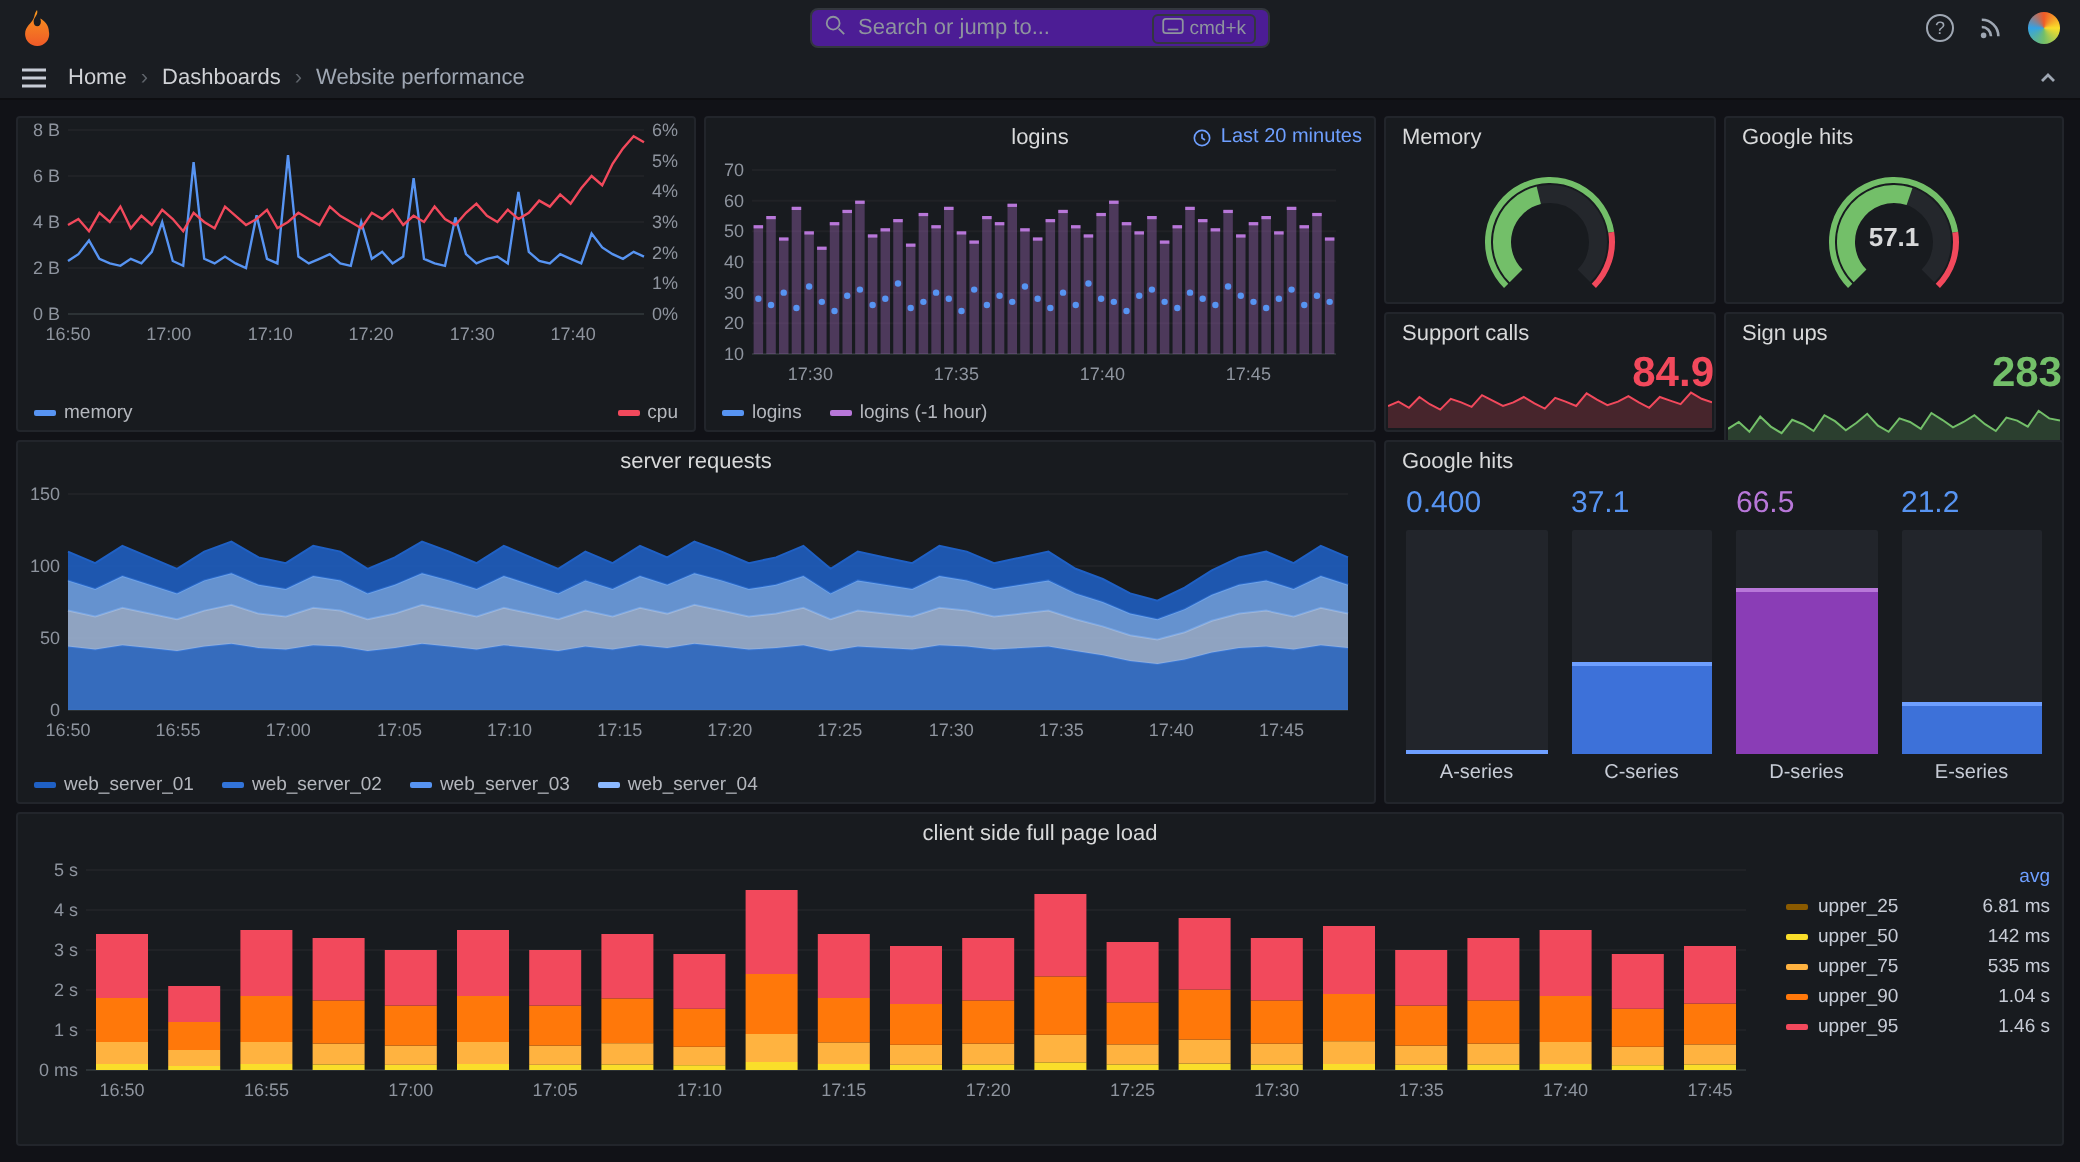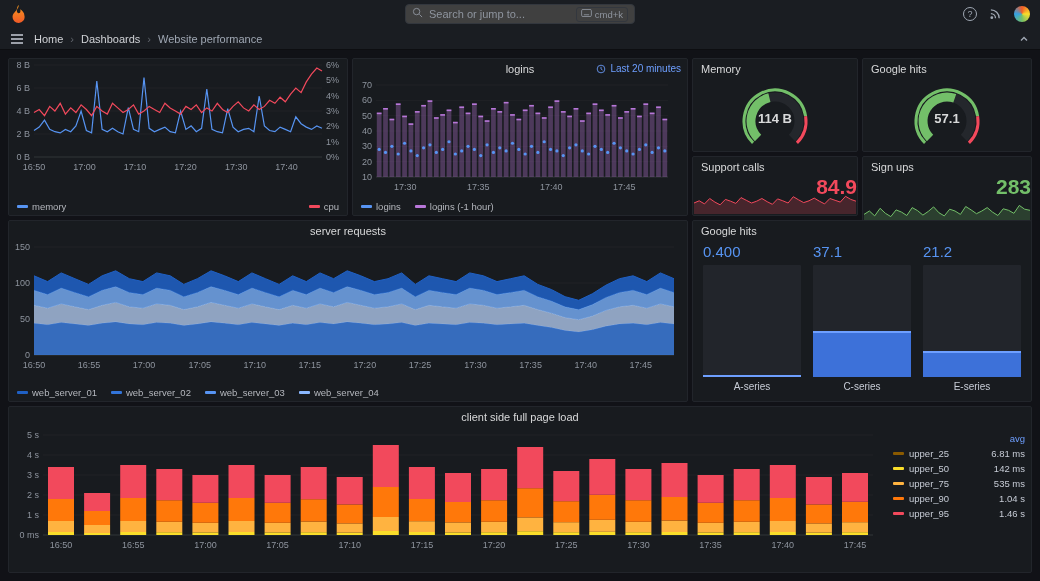--- a/index.html
+++ b/index.html
@@ -1,20 +1,20 @@
 <!DOCTYPE html>
 <html><head>
 <meta charset="utf-8">
 <style>
   *{box-sizing:border-box}
   html,body{margin:0;padding:0}
   body{width:1040px;height:581px;background:#111217;font-family:"Liberation Sans",sans-serif;color:#ccccdc;overflow:hidden;font-size:12px}
   .topbar{display:flex;align-items:center;height:28px;background:#1a1d22;padding:0 10px;position:relative}
   .logo{display:flex;align-items:center;cursor:pointer}
-  .search{position:absolute;left:50%;transform:translateX(-50%);display:flex;align-items:center;gap:6px;width:230px;height:20px;background:#404040;border:1px solid #33373e;border-radius:4px;padding:0 6px;cursor:pointer}
+  .search{position:absolute;left:50%;transform:translateX(-50%);display:flex;align-items:center;gap:6px;width:230px;height:20px;background:#4c1d95;border:1px solid #33373e;border-radius:4px;padding:0 6px;cursor:pointer}
   .ph{color:#8e949e;font-size:11px;flex:1;white-space:nowrap}
   .kbd{display:flex;gap:3px;border:1px solid #33373e;border-radius:3px;padding:1px 4px;font-size:9.5px;color:#8e949e;white-space:nowrap}
   .tb-right{margin-left:auto;display:flex;align-items:center;gap:12px}
   .icon-btn{color:#9fa7b3;cursor:pointer;display:flex;align-items:center}
   .help{width:14px;height:14px;border:1.2px solid #9fa7b3;border-radius:50%;font-size:9px;display:flex;align-items:center;justify-content:center}
   .avatar{width:16px;height:16px;border-radius:50%;background:conic-gradient(#f05a28,#fade2a,#73bf69,#33a2e5,#f05a28)}
   .crumbrow{display:flex;align-items:center;height:22px;background:#1a1d22;padding:0 10px;gap:10px;border-bottom:1px solid #0d0e11}
   .crumbs{display:flex;align-items:center;gap:7px;font-size:11px}
   .crumbs a{color:#d0d2d6;cursor:pointer;text-decoration:none}
   .crumb-cur{color:#9fa7b3}
@@ -334,21 +334,20 @@
     </section>
 
     <section class="panel" style="left:692px;top:8px;width:166px;height:94px">
       <h2 class="p-title left">Memory</h2>
       <svg id="g-mem" class="chart" width="164" height="70">
           <path d="M 65.02943725152286 58.97056274847714 A 24 24 0 1 1 98.97056274847716 58.97056274847712" stroke="#24272c" stroke-width="9" fill="none"></path>
           <path d="M 65.02943725152286 58.97056274847714 A 24 24 0 0 1 76.39731126745828 18.66312191045576" stroke="#73bf69" stroke-width="9" fill="none"></path>
           <path d="M 60.07968978321703 63.92031021678298 A 31 31 0 1 1 112.61833855844927 37.15053158375284" stroke="#73bf69" stroke-width="3" fill="none"></path>
           <path d="M 112.61833855844927 37.15053158375284 A 31 31 0 0 1 103.920310216783 63.92031021678295" stroke="#f2495c" stroke-width="3" fill="none"></path>
         </svg>
-      <div class="gauge-val">114 B</div>
     </section>
 
     <section class="panel" style="left:862px;top:8px;width:170px;height:94px">
       <h2 class="p-title left">Google hits</h2>
       <svg id="g-google" class="chart" width="168" height="70">
           <path d="M 67.02943725152286 58.97056274847714 A 24 24 0 1 1 100.97056274847716 58.97056274847712" stroke="#24272c" stroke-width="9" fill="none"></path>
           <path d="M 67.02943725152286 58.97056274847714 A 24 24 0 0 1 91.77401803675556 19.2939513881389" stroke="#73bf69" stroke-width="9" fill="none"></path>
           <path d="M 62.07968978321703 63.92031021678298 A 31 31 0 1 1 114.61833855844927 37.15053158375284" stroke="#73bf69" stroke-width="3" fill="none"></path>
           <path d="M 114.61833855844927 37.15053158375284 A 31 31 0 0 1 105.920310216783 63.92031021678295" stroke="#f2495c" stroke-width="3" fill="none"></path>
         </svg>
@@ -435,20 +434,27 @@
               <div class="bg-fill" style="height: 0.8%; background: rgb(61, 113, 217); border-top: 2px solid rgb(110, 159, 255);"></div>
             </div>
             <div class="bg-label">A-series</div>
           </div>
           <div class="bg-col">
             <div class="bg-val" style="color: rgb(87, 148, 242);">37.1</div>
             <div class="bg-bar">
               <div class="bg-fill" style="height: 41.2%; background: rgb(61, 113, 217); border-top: 2px solid rgb(110, 159, 255);"></div>
             </div>
             <div class="bg-label">C-series</div>
+          </div>
+          <div class="bg-col">
+            <div class="bg-val" style="color: rgb(184, 119, 217);">66.5</div>
+            <div class="bg-bar">
+              <div class="bg-fill" style="height: 73.9%; background: rgb(138, 61, 182); border-top: 2px solid rgb(184, 119, 217);"></div>
+            </div>
+            <div class="bg-label">D-series</div>
           </div>
           <div class="bg-col">
             <div class="bg-val" style="color: rgb(87, 148, 242);">21.2</div>
             <div class="bg-bar">
               <div class="bg-fill" style="height: 23.6%; background: rgb(61, 113, 217); border-top: 2px solid rgb(110, 159, 255);"></div>
             </div>
             <div class="bg-label">E-series</div>
           </div>
         </div>
     </section>

